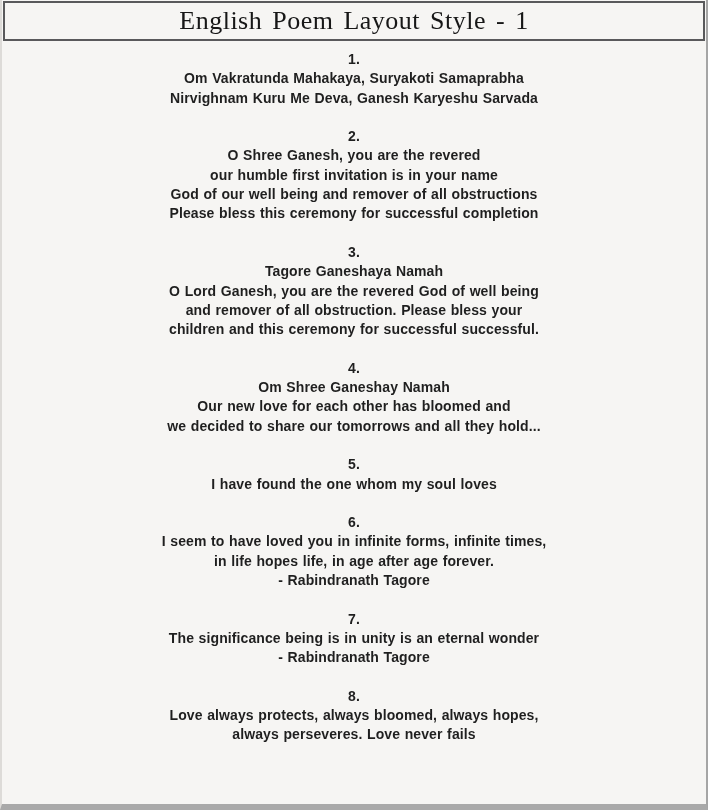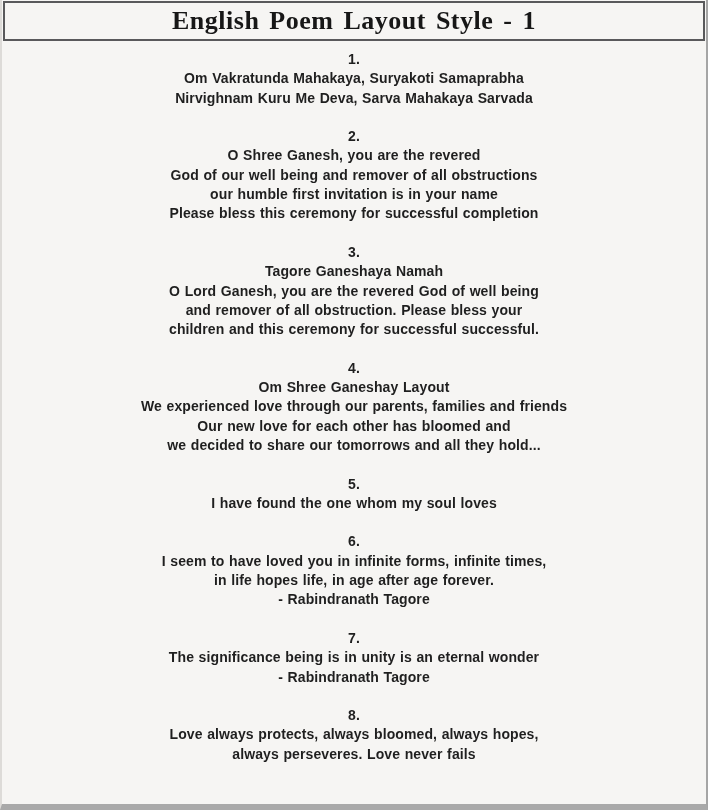--- a/index.html
+++ b/index.html
@@ -24,21 +24,21 @@
     height: 36px;
     border: 2px solid #59595b;
     background: #f6f5f3;
     display: flex;
     align-items: center;
     justify-content: center;
   }
   .page-title {
     margin: 0;
     font-family: "Liberation Serif", serif;
-    font-weight: bold;
+    font-weight: normal;
     font-size: 26px;
     letter-spacing: 0.5px;
     word-spacing: 3px;
     color: #171717;
     white-space: nowrap;
   }
   .content {
     padding-top: 9px;
     text-align: center;
     font-family: "Liberation Sans", sans-serif;
@@ -64,40 +64,39 @@
 <body>
 
 <div class="page">
   <div class="header-box">
     <h1 class="page-title">English Poem Layout Style - 1</h1>
   </div>
   <div class="content" id="poem-list">
       <div class="stanza">
         <div class="num">1.</div>
         <div class="line">Om Vakratunda Mahakaya, Suryakoti Samaprabha</div>
-        <div class="line">Nirvighnam Kuru Me Deva, Sarva Mahakaya Sarvada</div>
+        <div class="line">Nirvighnam Kuru Me Deva, Ganesh Karyeshu Sarvada</div>
       </div>
       <div class="stanza">
         <div class="num">2.</div>
         <div class="line">O Shree Ganesh, you are the revered</div>
+        <div class="line">our humble first invitation is in your name</div>
         <div class="line">God of our well being and remover of all obstructions</div>
-        <div class="line">our humble first invitation is in your name</div>
         <div class="line">Please bless this ceremony for successful completion</div>
       </div>
       <div class="stanza">
         <div class="num">3.</div>
         <div class="line">Tagore Ganeshaya Namah</div>
         <div class="line">O Lord Ganesh, you are the revered God of well being</div>
         <div class="line">and remover of all obstruction. Please bless your</div>
         <div class="line">children and this ceremony for successful successful.</div>
       </div>
       <div class="stanza">
         <div class="num">4.</div>
-        <div class="line">Om Shree Ganeshay Layout</div>
-        <div class="line">We experienced love through our parents, families and friends</div>
+        <div class="line">Om Shree Ganeshay Namah</div>
         <div class="line">Our new love for each other has bloomed and</div>
         <div class="line">we decided to share our tomorrows and all they hold...</div>
       </div>
       <div class="stanza">
         <div class="num">5.</div>
         <div class="line">I have found the one whom my soul loves</div>
       </div>
       <div class="stanza">
         <div class="num">6.</div>
         <div class="line">I seem to have loved you in infinite forms, infinite times,</div>

